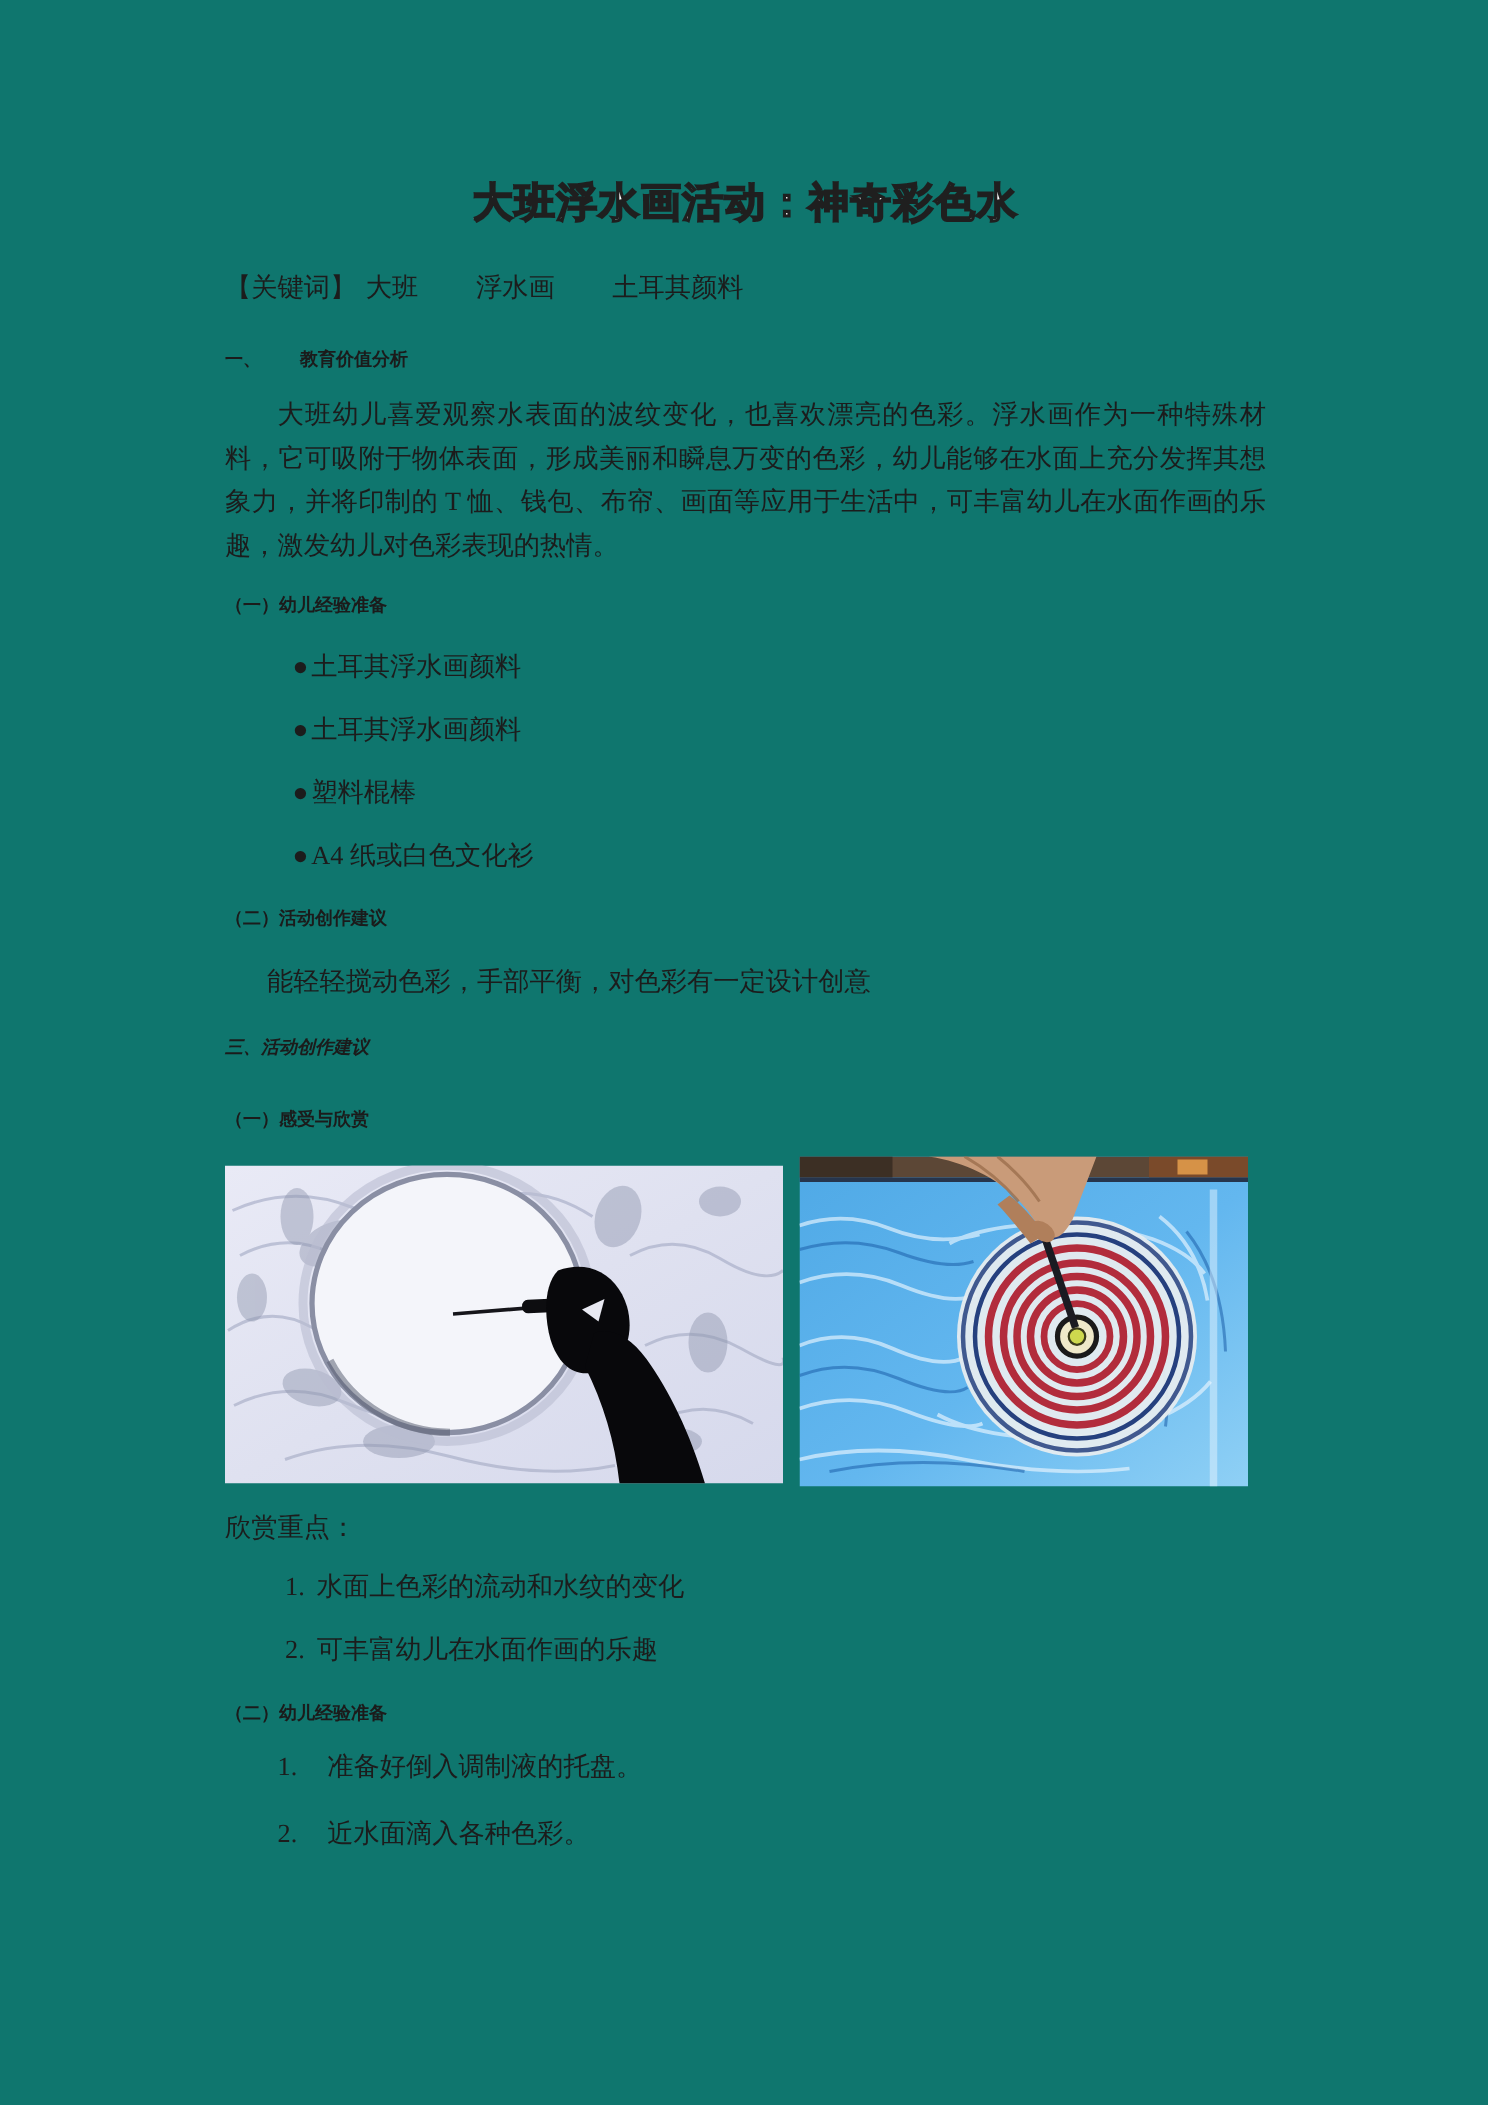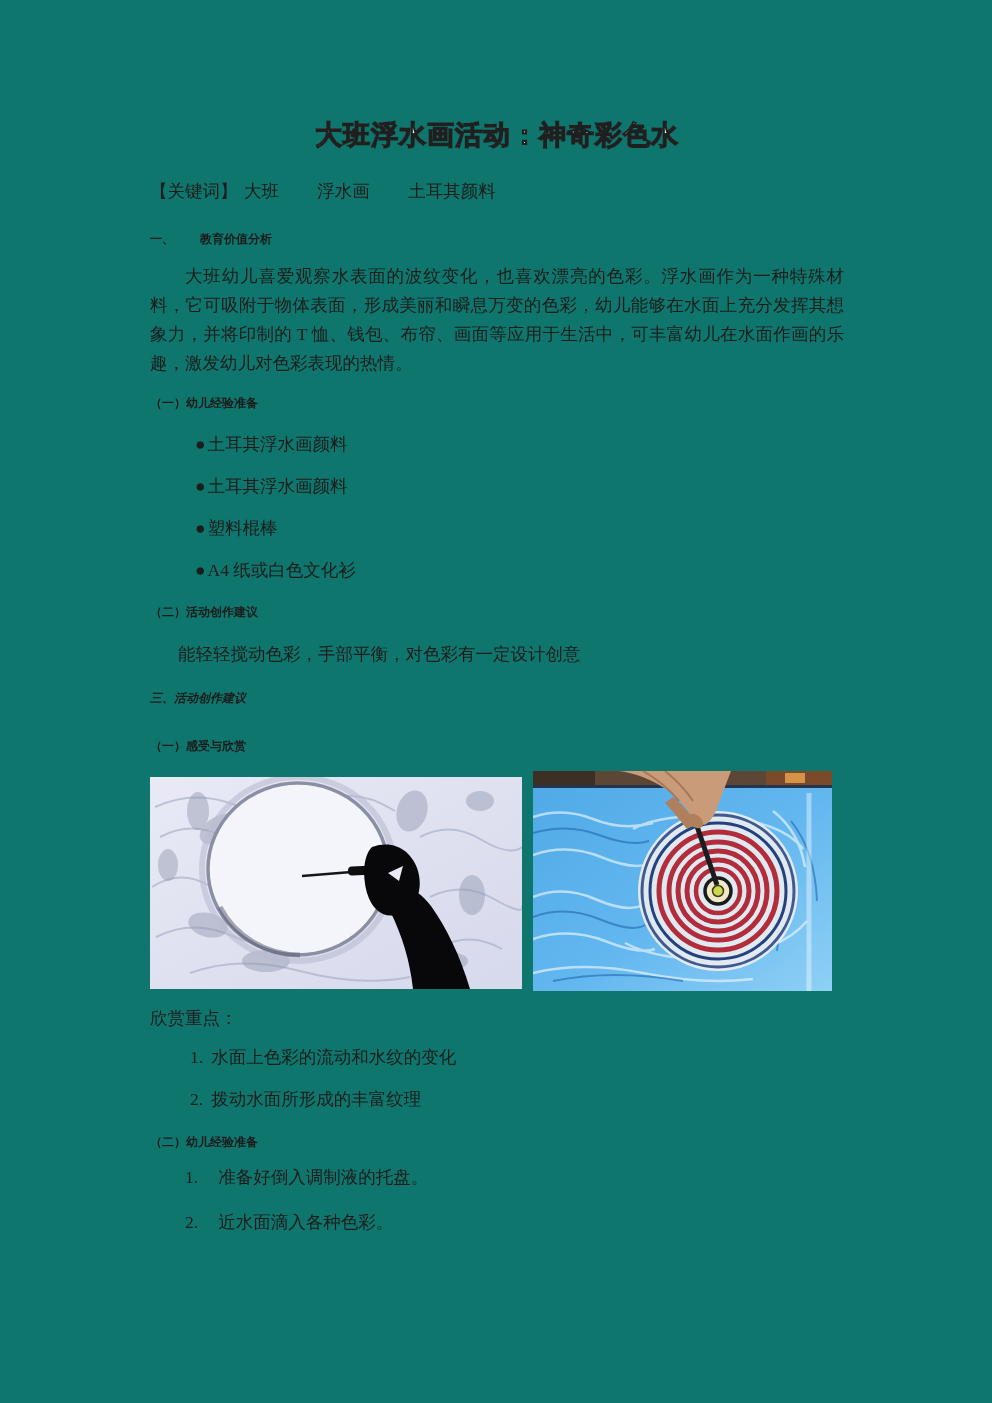--- a/index.html
+++ b/index.html
@@ -192,21 +192,21 @@
       </figure>
 
     </div>
 
     <div class="plain-line ap-label">欣赏重点：</div>
 
     <div class="num-item ap-item">
       <span class="num">1.</span><span>水面上色彩的流动和水纹的变化</span>
     </div>
     <div class="num-item ap-item">
-      <span class="num">2.</span><span>拨动水面所形成的丰富纹理</span>
+      <span class="num">2.</span><span>可丰富幼儿在水面作画的乐趣</span>
     </div>
 
     <div class="h-sub tight">（二）幼儿经验准备</div>
 
     <div class="num-item step-item">
       <span class="num">1.</span><span>准备好倒入调制液的托盘。</span>
     </div>
     <div class="num-item step-item">
       <span class="num">2.</span><span>近水面滴入各种色彩。</span>
     </div>

